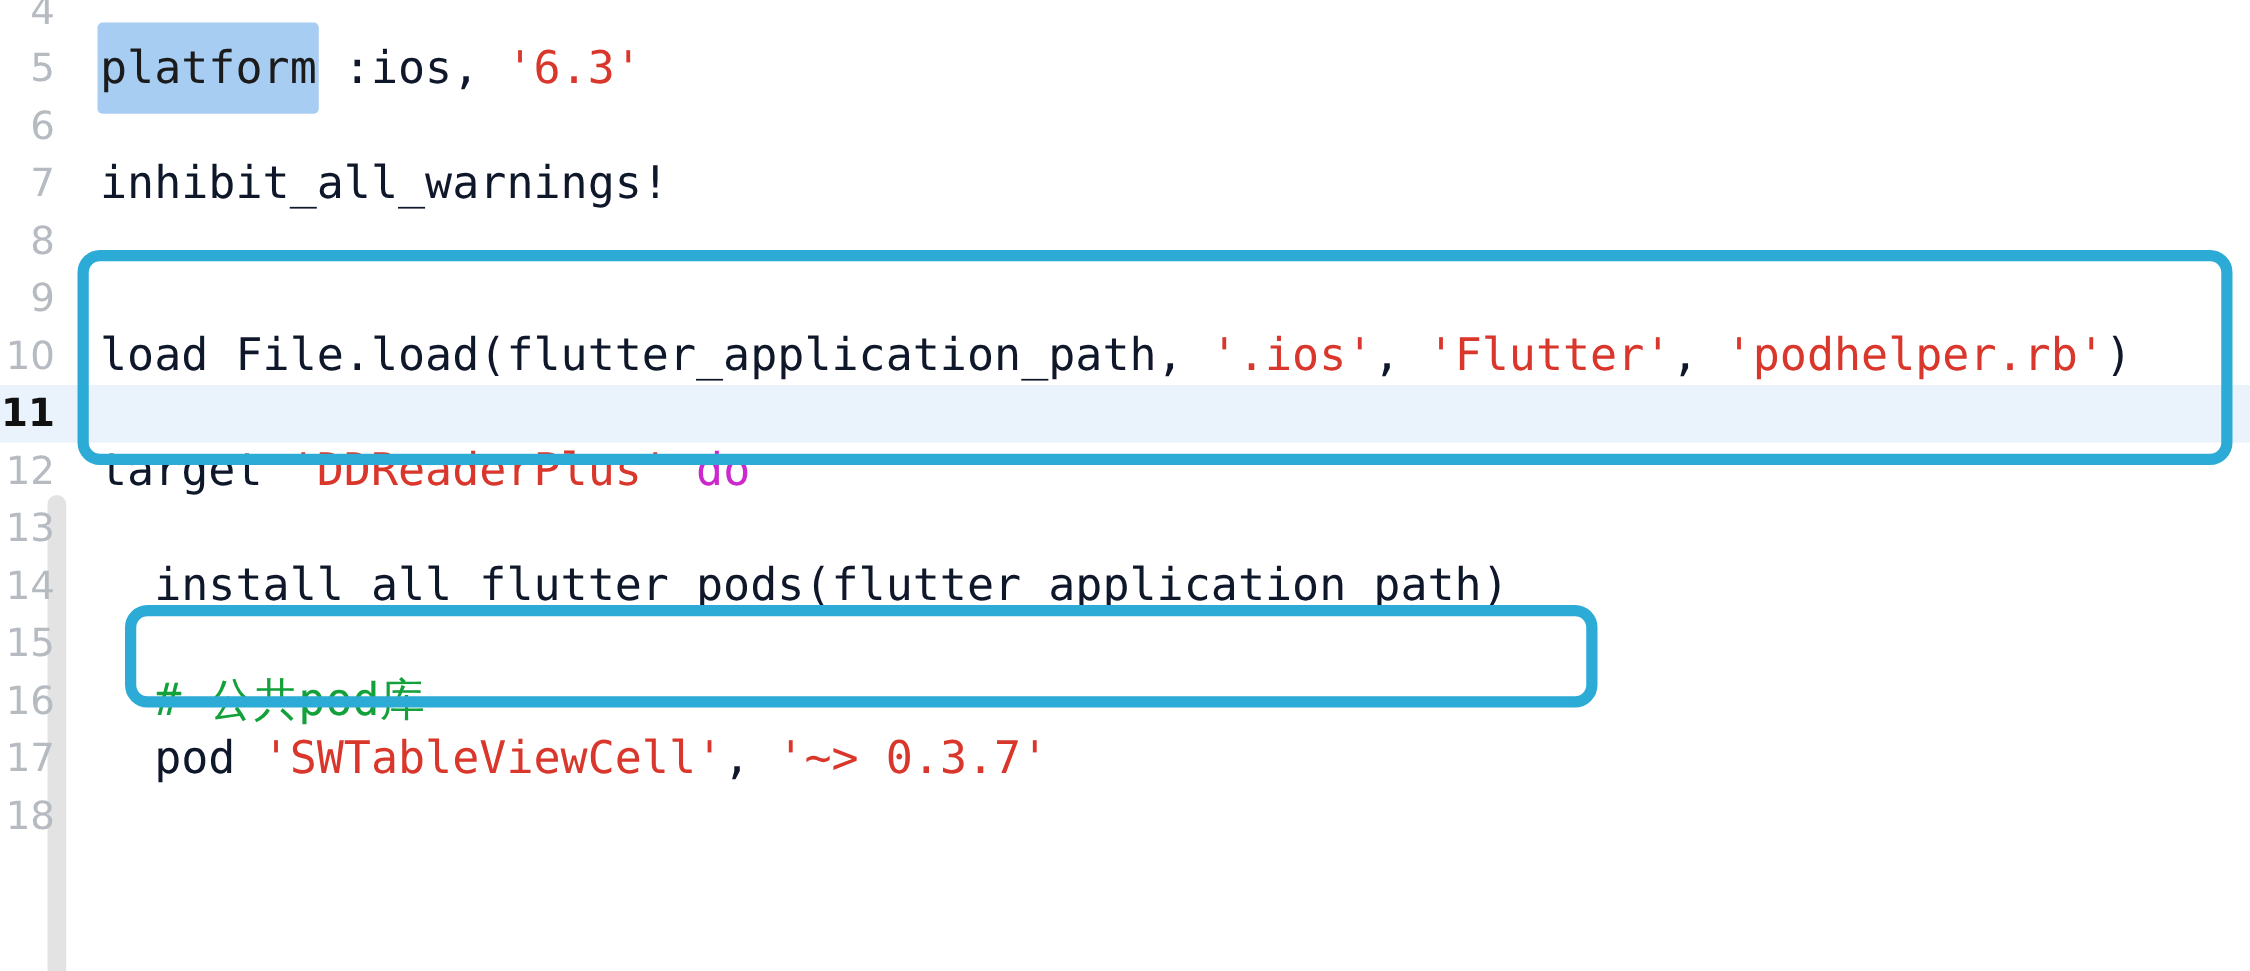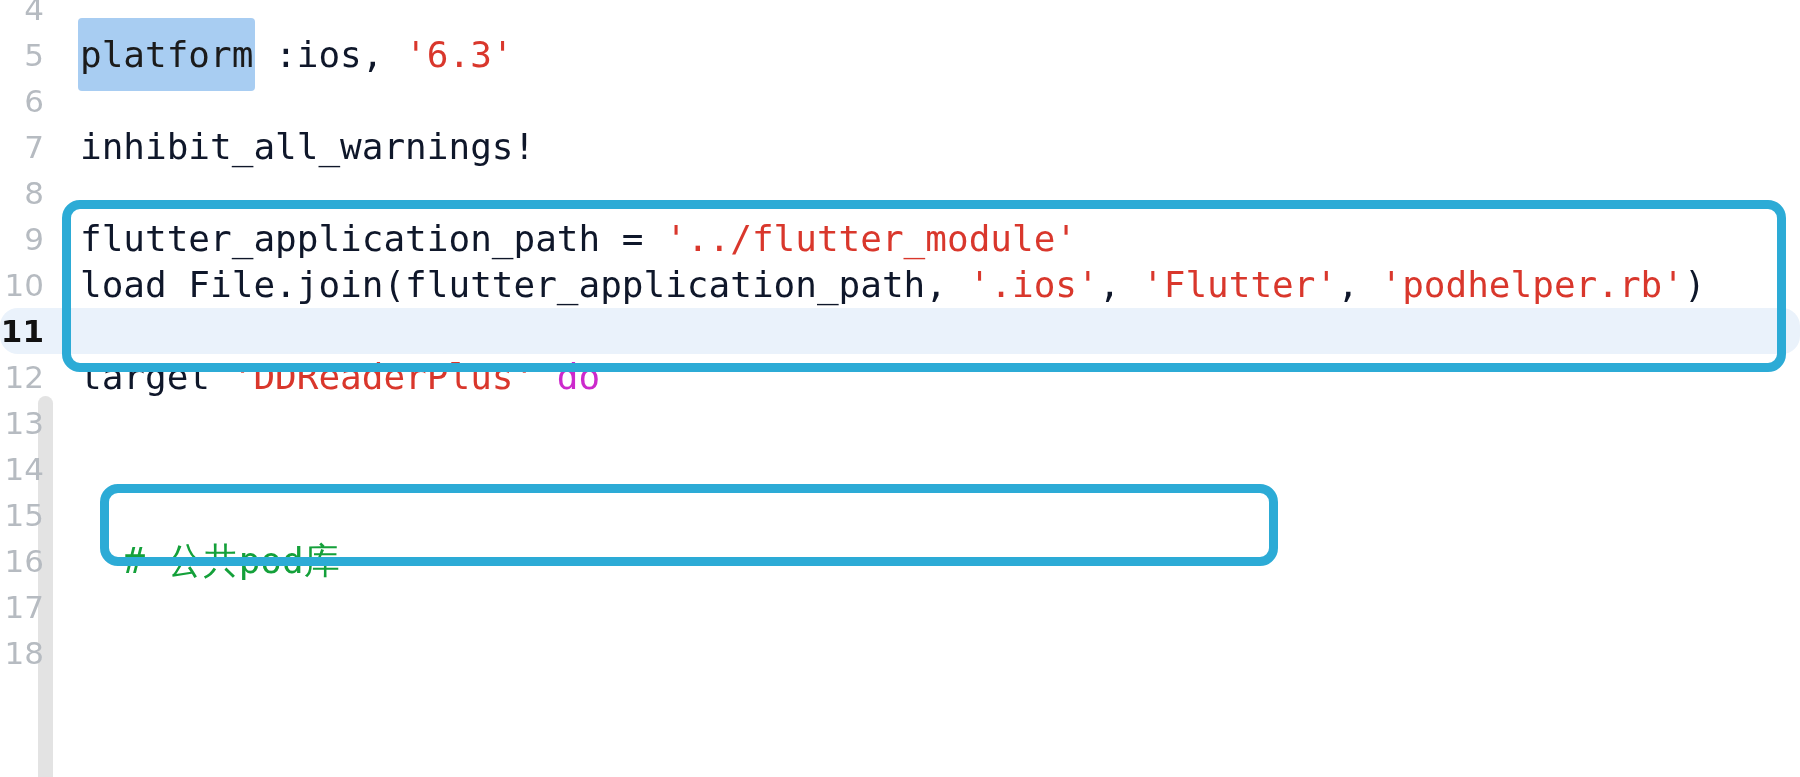--- a/index.html
+++ b/index.html
@@ -20,21 +20,20 @@
   .row {
     position: absolute;
     left: 0;
     width: 1800px;
     height: 46px;
     line-height: 46px;
     white-space: pre;
   }
   .row.active {
     background: #eaf2fb;
-    border-radius: 18px;
   }
 
   .gutter {
     position: absolute;
     left: -14px;
     top: 0;
     width: 58px;
     height: 46px;
     text-align: right;
     color: #b6bbc1;
@@ -101,29 +100,29 @@
 <div id="screen">
 
   <div id="fold-bar"></div>
 
   <div id="rows">
       <div class="row" style="top: -14px;"><div class="gutter">4</div><div class="code"></div></div>
       <div class="row" style="top: 32px;"><div class="gutter">5</div><div class="code"><span class="hl-word">platform</span><span class="tok-plain"> :ios, </span><span class="tok-str">'6.3'</span></div></div>
       <div class="row" style="top: 78px;"><div class="gutter">6</div><div class="code"></div></div>
       <div class="row" style="top: 124px;"><div class="gutter">7</div><div class="code"><span class="tok-plain">inhibit_all_warnings!</span></div></div>
       <div class="row" style="top: 170px;"><div class="gutter">8</div><div class="code"></div></div>
-      <div class="row" style="top: 216px;"><div class="gutter">9</div><div class="code"><span class="tok-plain">flutter_application_path = </span><span class="tok-str">'../flutter_module'</span></div></div>
-      <div class="row" style="top: 262px;"><div class="gutter">10</div><div class="code"><span class="tok-plain">load File.join(flutter_application_path, </span><span class="tok-str">'.ios'</span><span class="tok-plain">, </span><span class="tok-str">'Flutter'</span><span class="tok-plain">, </span><span class="tok-str">'podhelper.rb'</span><span class="tok-plain">)</span></div></div>
+      <div class="row" style="top: 216px;"><div class="gutter">9</div></div>
+      <div class="row" style="top: 262px;"><div class="gutter">10</div><div class="code"><span class="tok-plain">load File.load(flutter_application_path, </span><span class="tok-str">'.ios'</span><span class="tok-plain">, </span><span class="tok-str">'Flutter'</span><span class="tok-plain">, </span><span class="tok-str">'podhelper.rb'</span><span class="tok-plain">)</span></div></div>
       <div class="row active" style="top: 308px;"><div class="gutter">11</div><div class="code"></div></div>
       <div class="row" style="top: 354px;"><div class="gutter">12</div><div class="code"><span class="tok-plain">target </span><span class="tok-str">'DDReaderPlus'</span><span class="tok-plain"> </span><span class="tok-kw">do</span></div></div>
       <div class="row" style="top: 400px;"><div class="gutter">13</div><div class="code"></div></div>
-      <div class="row" style="top: 446px;"><div class="gutter">14</div></div>
+      <div class="row" style="top: 446px;"><div class="gutter">14</div><div class="code"><span class="tok-plain">  install_all_flutter_pods(flutter_application_path)</span></div></div>
       <div class="row" style="top: 492px;"><div class="gutter">15</div><div class="code"></div></div>
       <div class="row" style="top: 538px;"><div class="gutter">16</div><div class="code"><span class="tok-cmt">  # 公共pod库</span></div></div>
-      <div class="row" style="top: 584px;"><div class="gutter">17</div></div>
+      <div class="row" style="top: 584px;"><div class="gutter">17</div><div class="code"><span class="tok-plain">  pod </span><span class="tok-str">'SWTableViewCell'</span><span class="tok-plain">, </span><span class="tok-str">'~&gt; 0.3.7'</span></div></div>
       <div class="row" style="top: 630px;"><div class="gutter">18</div></div>
     </div>
 
   <div id="annots">
       <div class="annot-box" style="left: 62px; top: 200px; width: 1724px; height: 172px; border-color: rgb(44, 171, 214);"></div>
       <div class="annot-box" style="left: 100px; top: 484px; width: 1178px; height: 82px; border-color: rgb(44, 171, 214);"></div>
     </div>
 
 </div>
 

